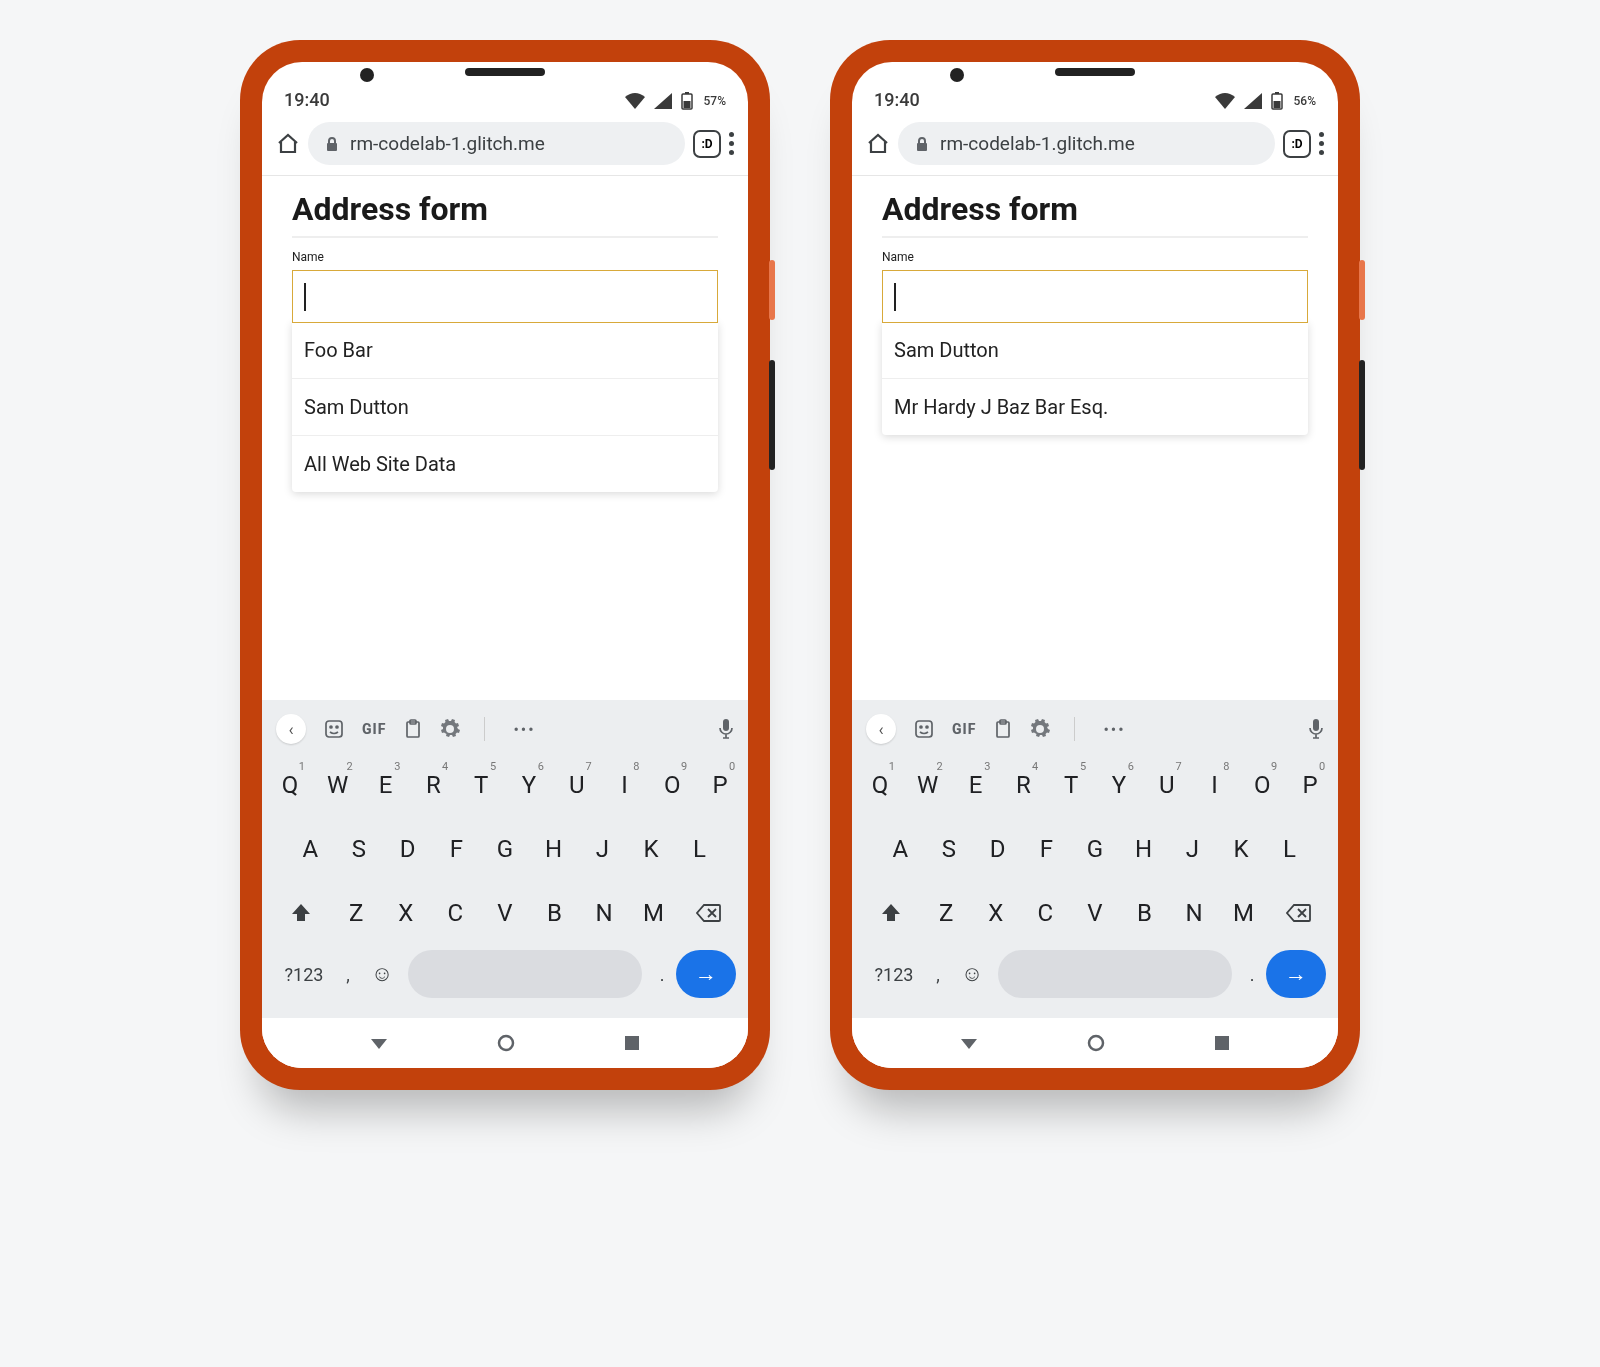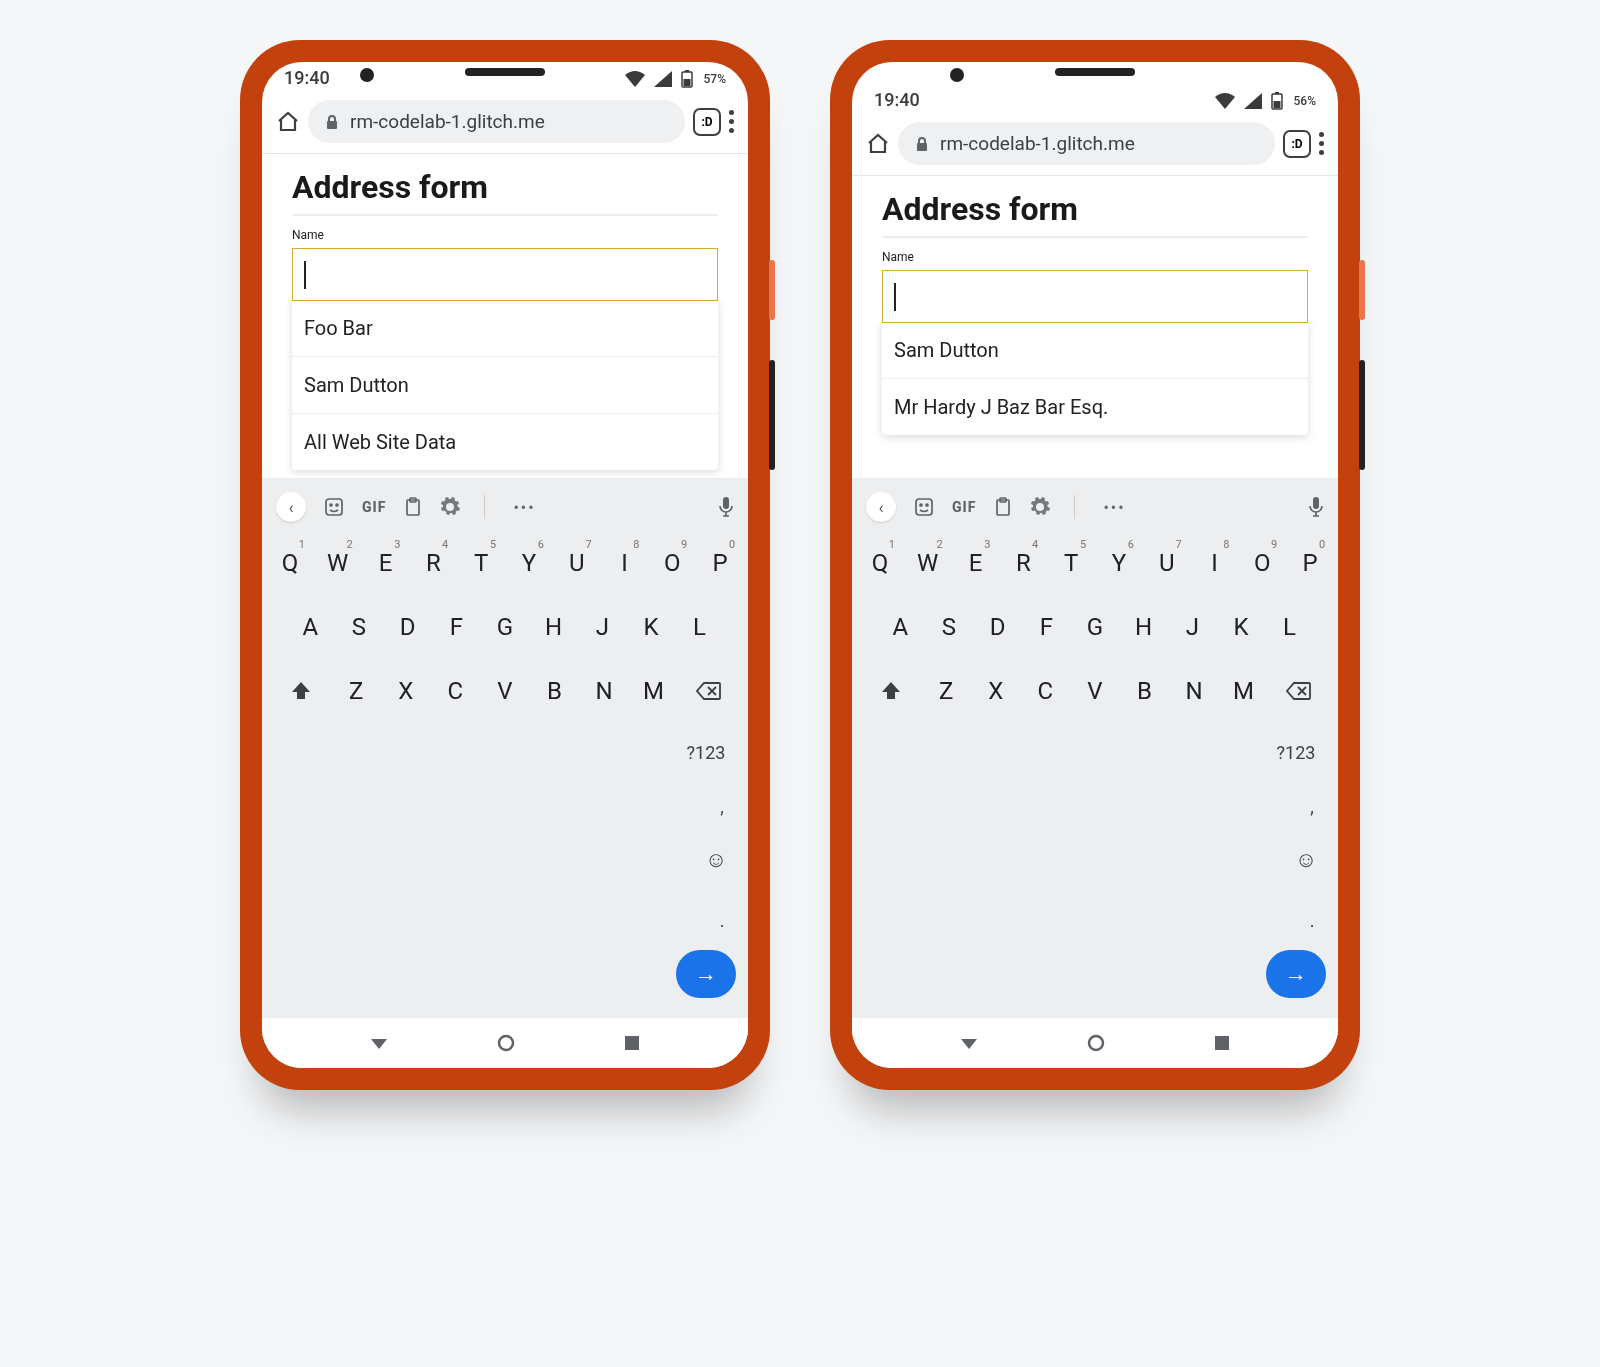--- a/index.html
+++ b/index.html
@@ -171,21 +171,21 @@
     display:flex; align-items:center; justify-content:center;
     font-size: 24px; color:#202124;
   }
   .key sup { position:absolute; top:2px; right:6px; font-size:11px; color:#777;}
   .keyrow.r2 { padding: 0 20px;}
   .keyrow.r3 { padding: 0 4px;}
   .shift, .bksp {
     width: 54px;
     display:flex;align-items:center;justify-content:center;
   }
-  .keyrow.r4 { align-items:flex-end; padding: 0 8px; gap:6px;flex-direction:column;}
+  .keyrow.r4 { align-items:flex-end; padding: 0 8px; }
   .key-btn {
     height:48px; border-radius:28px;
     display:flex;align-items:center;justify-content:center;
     font-size:18px; color:#3c4043;
   }
   .k123 { width:60px;}
   .kcomma { width:28px;}
   .kemoji { width:40px; font-size:22px;}
   .kspace { flex:1; background:#dadce0; margin:0 6px;}
   .kdot { width:28px;}

